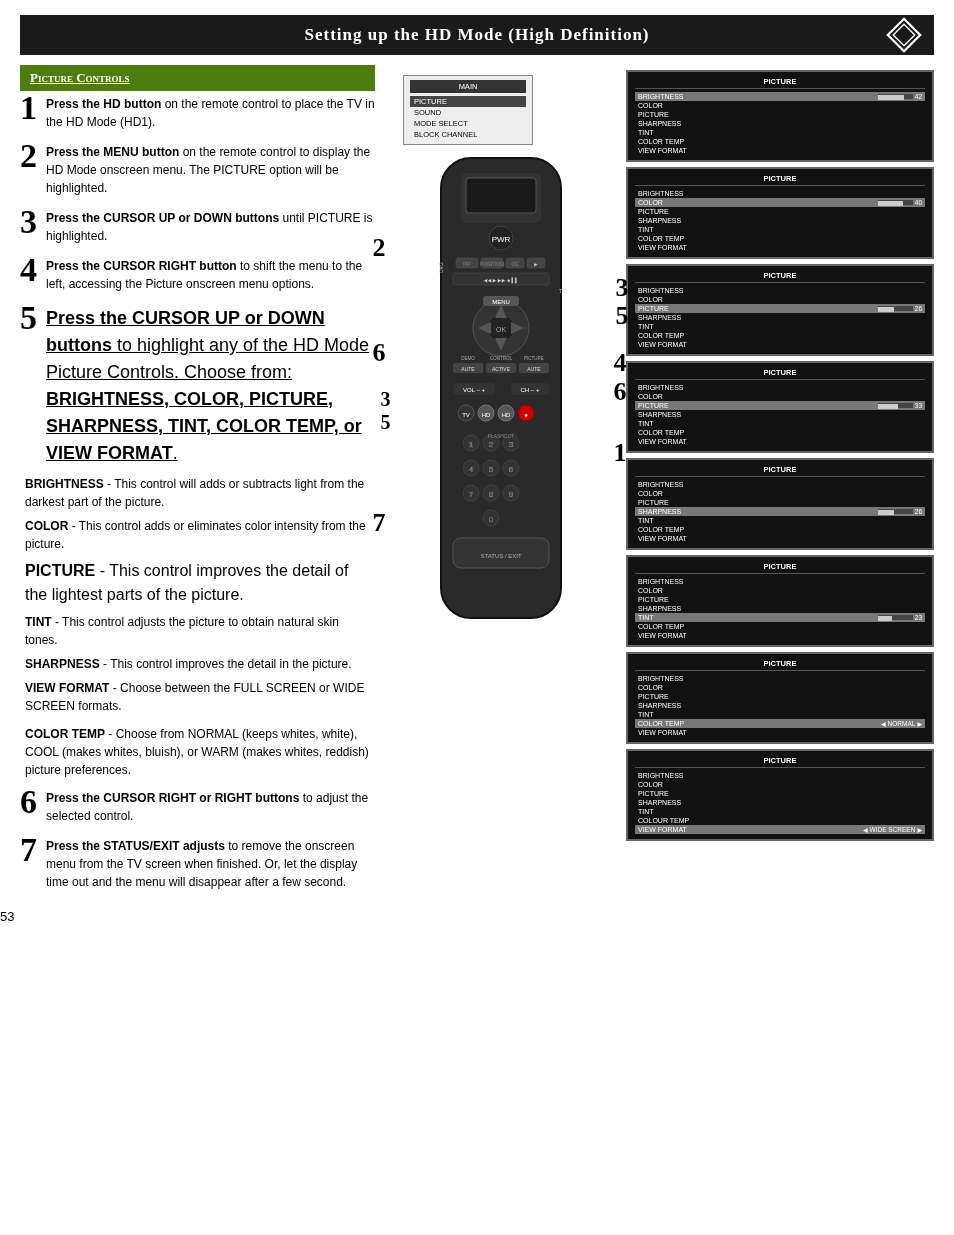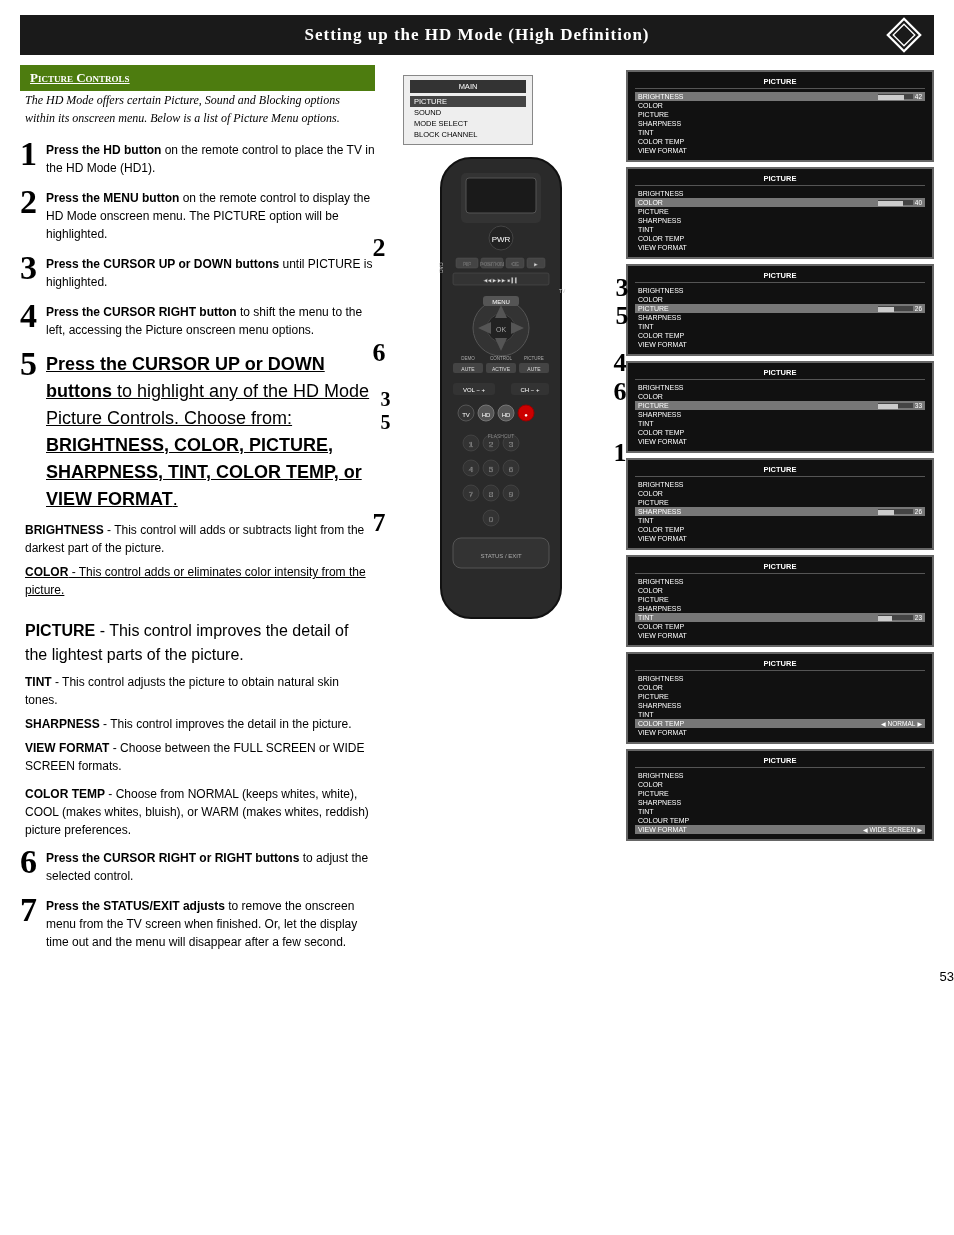--- a/index.html
+++ b/index.html
@@ -30,21 +30,20 @@
   </svg>
 </div>
 
 <div class="content-area" style="display:flex; margin:10px 20px; gap:8px; align-items:flex-start;">
 
   <div style="width:355px; flex-shrink:0;">
     <div style="background:#4d7c0f;color:#fff;font-size:13px;font-weight:bold;padding:5px 10px;font-variant:small-caps; font-family:'Times New Roman',serif;text-decoration:underline;">
       <span>Picture Controls</span>
     </div>
 
-    <p style="font-style:italic;font-size:12px;line-height:1.5;margin-bottom:10px;padding:0 5px; font-family:'Times New Roman',serif;">The HD Mode offers certain Picture, Sound and Blocking options within its onscreen menu. Below is a list of Picture Menu options.</p>
 
     <div style="display:flex;gap:6px;margin-bottom:8px;align-items:flex-start;">
       <span style="font-size:34px;font-weight:bold;line-height:1;min-width:20px;font-family:'Times New Roman',serif;">1</span>
       <p style="font-size:12px;line-height:1.5;margin-top:4px;"><b>Press the HD button</b> on the remote control to place the TV in the HD Mode (HD1).</p>
     </div>
 
     <div style="display:flex;gap:6px;margin-bottom:8px;align-items:flex-start;">
       <span style="font-size:34px;font-weight:bold;line-height:1;min-width:20px;font-family:'Times New Roman',serif;">2</span>
       <p style="font-size:12px;line-height:1.5;margin-top:4px;"><b>Press the MENU button</b> on the remote control to display the HD Mode onscreen menu. The PICTURE option will be highlighted.</p>
     </div>
@@ -60,21 +59,21 @@
     </div>
 
     <div style="display:flex;gap:6px;margin-bottom:8px;align-items:flex-start;">
       <span style="font-size:34px;font-weight:bold;line-height:1;min-width:20px;font-family:'Times New Roman',serif;">5</span>
       <p style="font-size:18px;line-height:1.5;margin-top:4px;text-decoration:underline;"><b>Press the CURSOR UP or DOWN buttons</b> to highlight any of the HD Mode Picture Controls. Choose from: <b>BRIGHTNESS, COLOR, PICTURE, SHARPNESS, TINT, COLOR TEMP, or VIEW FORMAT</b>.</p>
     </div>
 
     <div style="margin-bottom:6px;font-size:12px;line-height:1.5;padding:0 5px;">
       <span style="font-weight:bold;">BRIGHTNESS</span> - This control will adds or subtracts light from the darkest part of the picture.
     </div>
-    <div style="margin-bottom:20px;font-size:12px;line-height:1.5;padding:0 5px;text-decoration:underline;">
+    <div style="margin-bottom:6px;font-size:12px;line-height:1.5;padding:0 5px;">
       <span style="font-weight:bold;">COLOR</span> - This control adds or eliminates color intensity from the picture.
     </div>
     <div style="margin-bottom:6px;font-size:16px;line-height:1.5;padding:0 5px;">
       <span style="font-weight:bold;">PICTURE</span> - This control improves the detail of the lightest parts of the picture.
     </div>
     <div style="margin-bottom:6px;font-size:12px;line-height:1.5;padding:0 5px;">
       <span style="font-weight:bold;">TINT</span> - This control adjusts the picture to obtain natural skin tones.
     </div>
     <div style="margin-bottom:6px;font-size:12px;line-height:1.5;padding:0 5px;">
       <span style="font-weight:bold;">SHARPNESS</span> - This control improves the detail in the picture.
@@ -348,13 +347,13 @@
       <div style="font-size:7px;padding:1px 3px;">COLOUR TEMP</div>
       <div style="background:#777;color:#fff;font-size:7px;padding:1px 3px;display:flex;justify-content:space-between;align-items:center;">
         <span>VIEW FORMAT</span>
           <span style="font-size:6.5px;display:flex;align-items:center;gap:2px;"><span style="font-size:6px;">◀</span> WIDE SCREEN <span style="font-size:6px;">▶</span></span>
       </div>
     </div>
 
   </div>
 </div>
 
-<div style="text-align:right;font-size:13px;margin-top:8px;padding-bottom:12px;">53</div>
+<div style="text-align:left;font-size:13px;margin-top:8px;padding-bottom:12px;">53</div>
 
 </body></html>

